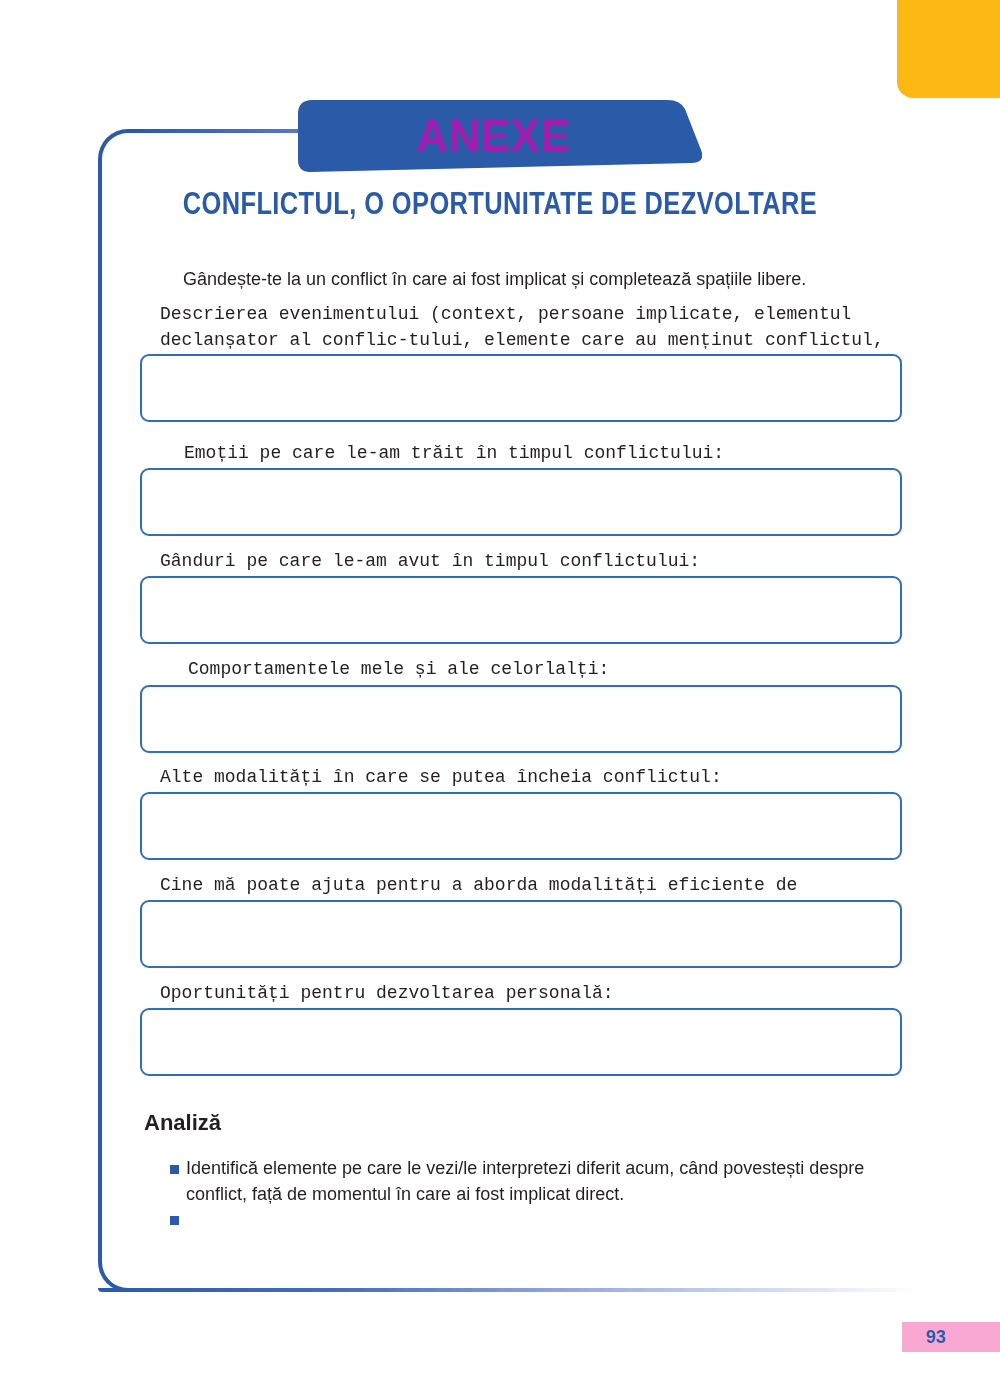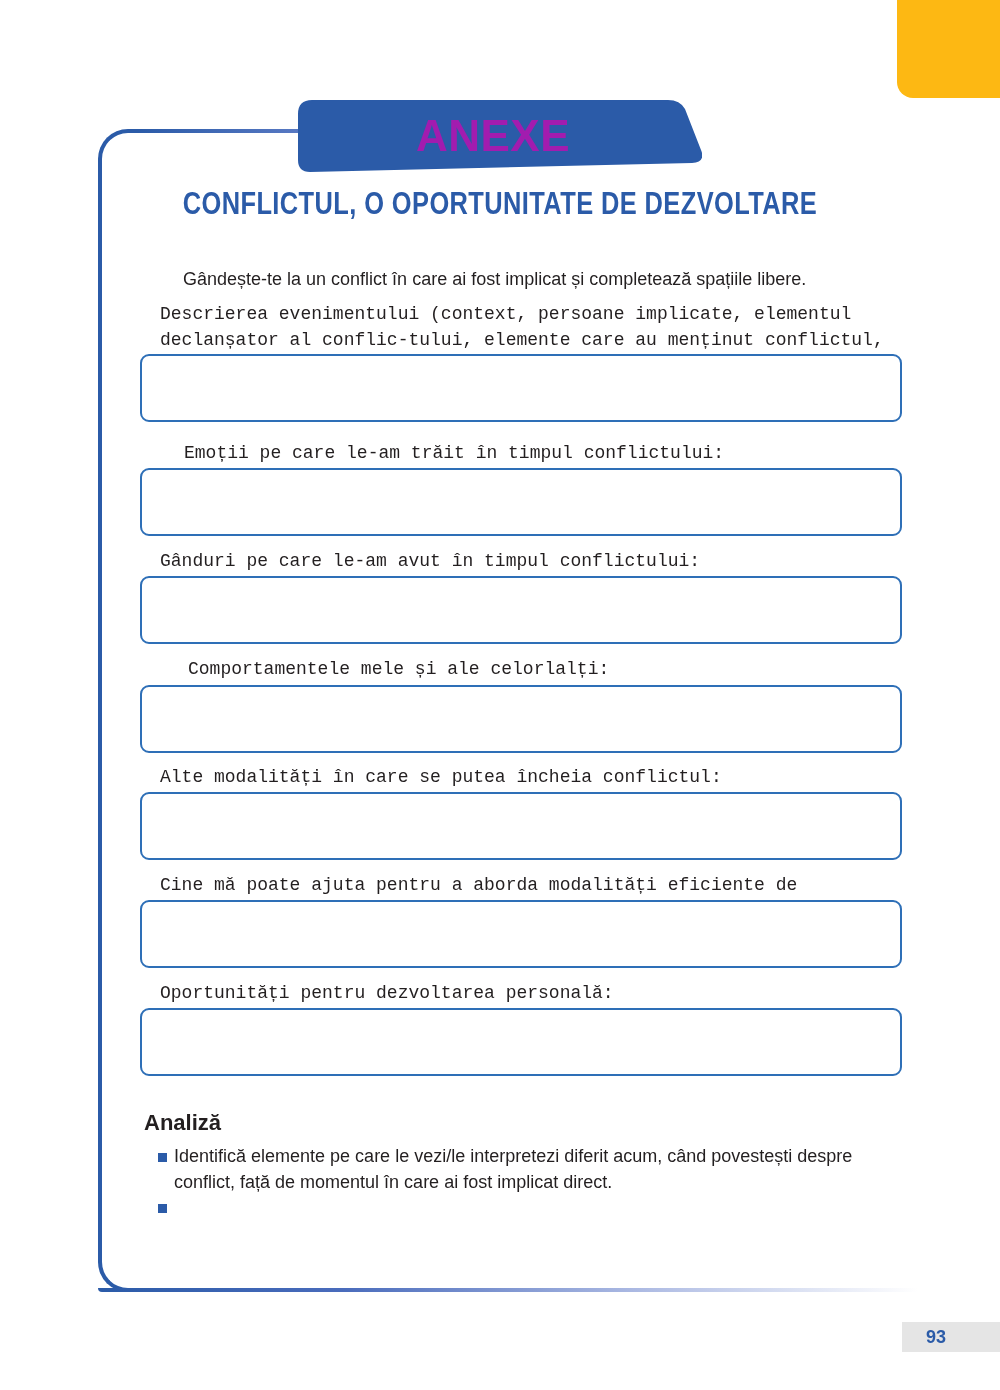--- a/index.html
+++ b/index.html
@@ -51,30 +51,30 @@
   }
   .answer-box {
     position: absolute; left: 140px; width: 762px; height: 68px;
     border: 2.5px solid #2e6fb7; border-radius: 9px; box-sizing: border-box;
     background: #ffffff;
   }
   .analysis-title {
     position: absolute; left: 144px; top: 1110px; font-size: 22px; font-weight: bold;
   }
   .analysis-list {
-    position: absolute; left: 158px; top: 1144px; width: 760px; margin: 0; padding: 0; list-style: none;
+    position: absolute; left: 158px; top: 1144px; width: 760px; margin: 12px; padding: 0; list-style: none;
     font-size: 18px; line-height: 25.5px;
   }
   .analysis-list li { position: relative; padding-left: 16px; }
   .analysis-list .bullet {
     position: absolute; left: 0; top: 9px; width: 9px; height: 9px; background: #2b5ba8;
   }
   .page-num {
     position: absolute; left: 902px; top: 1322px; width: 98px; height: 30px;
-    background: #e5e5e5; color: #2b5ba8; font-weight: bold; font-size: 18px;
+    background: #f9a8d4; color: #2b5ba8; font-weight: bold; font-size: 18px;
     display: flex; align-items: center; padding-left: 24px; box-sizing: border-box;
   }
 </style>
 </head>
 <body>
 
 <div class="corner-tab"></div>
 
 <div class="frame-left"></div>
 <div class="frame-top"></div>

